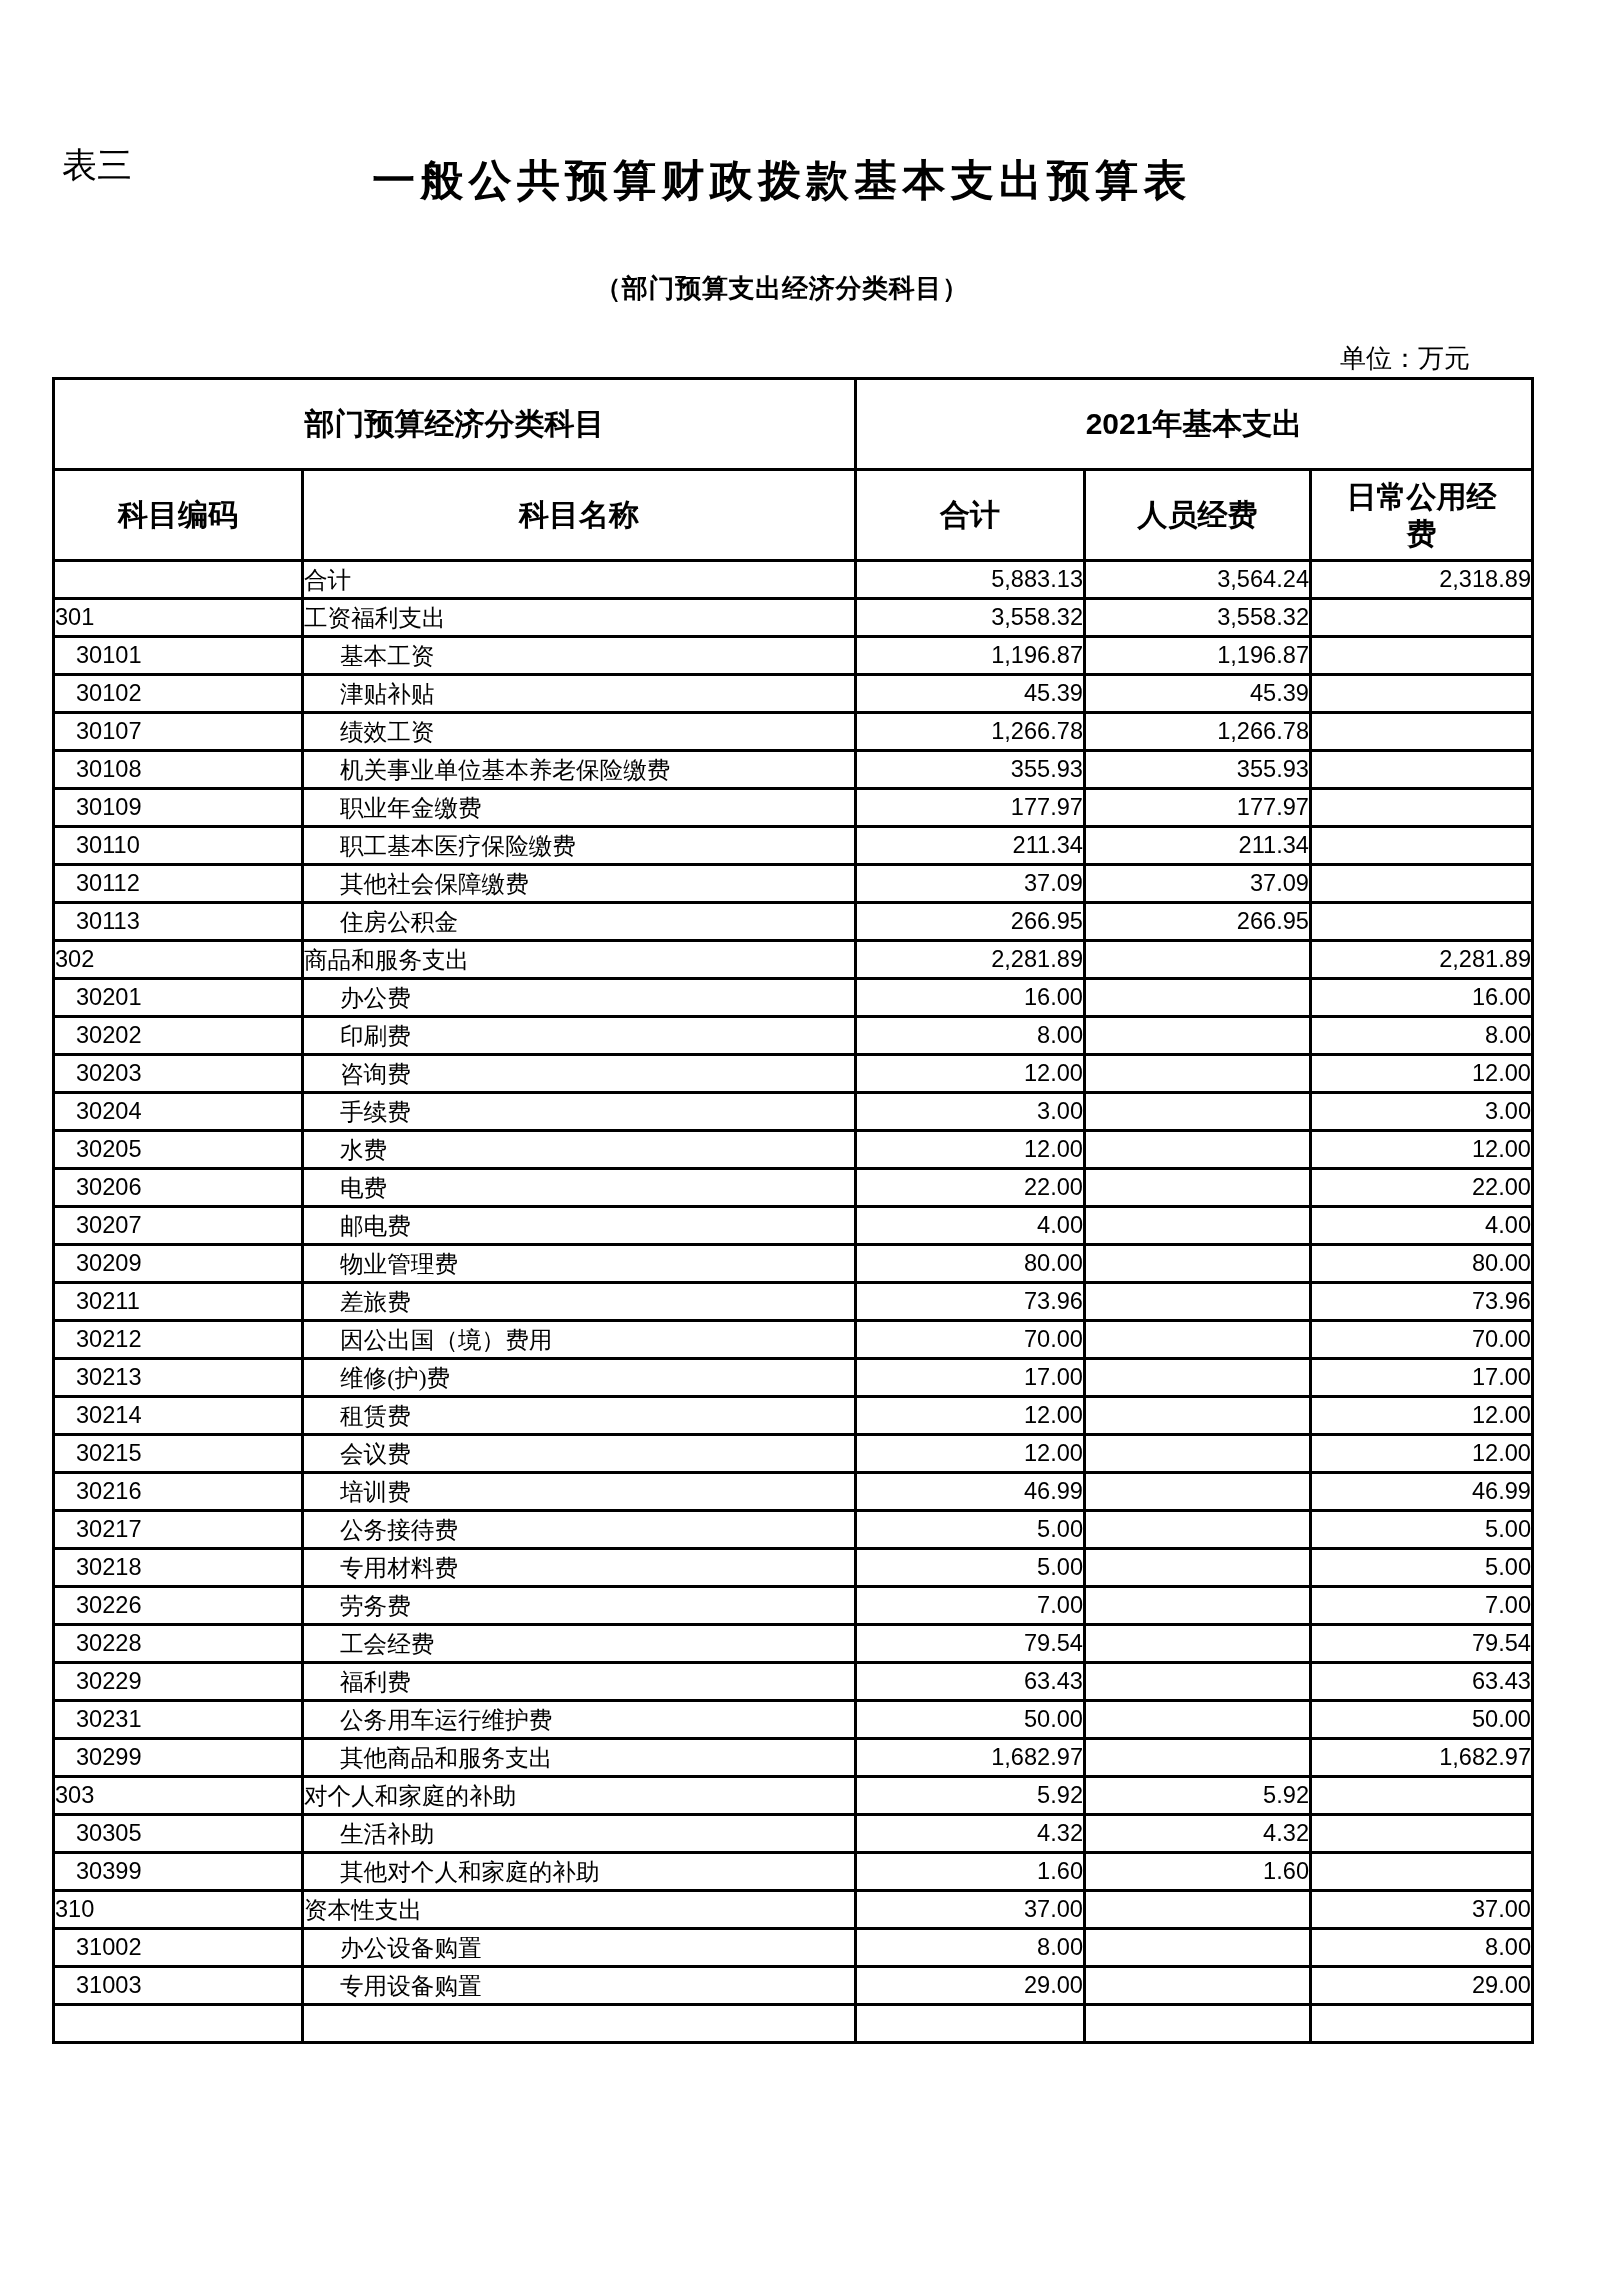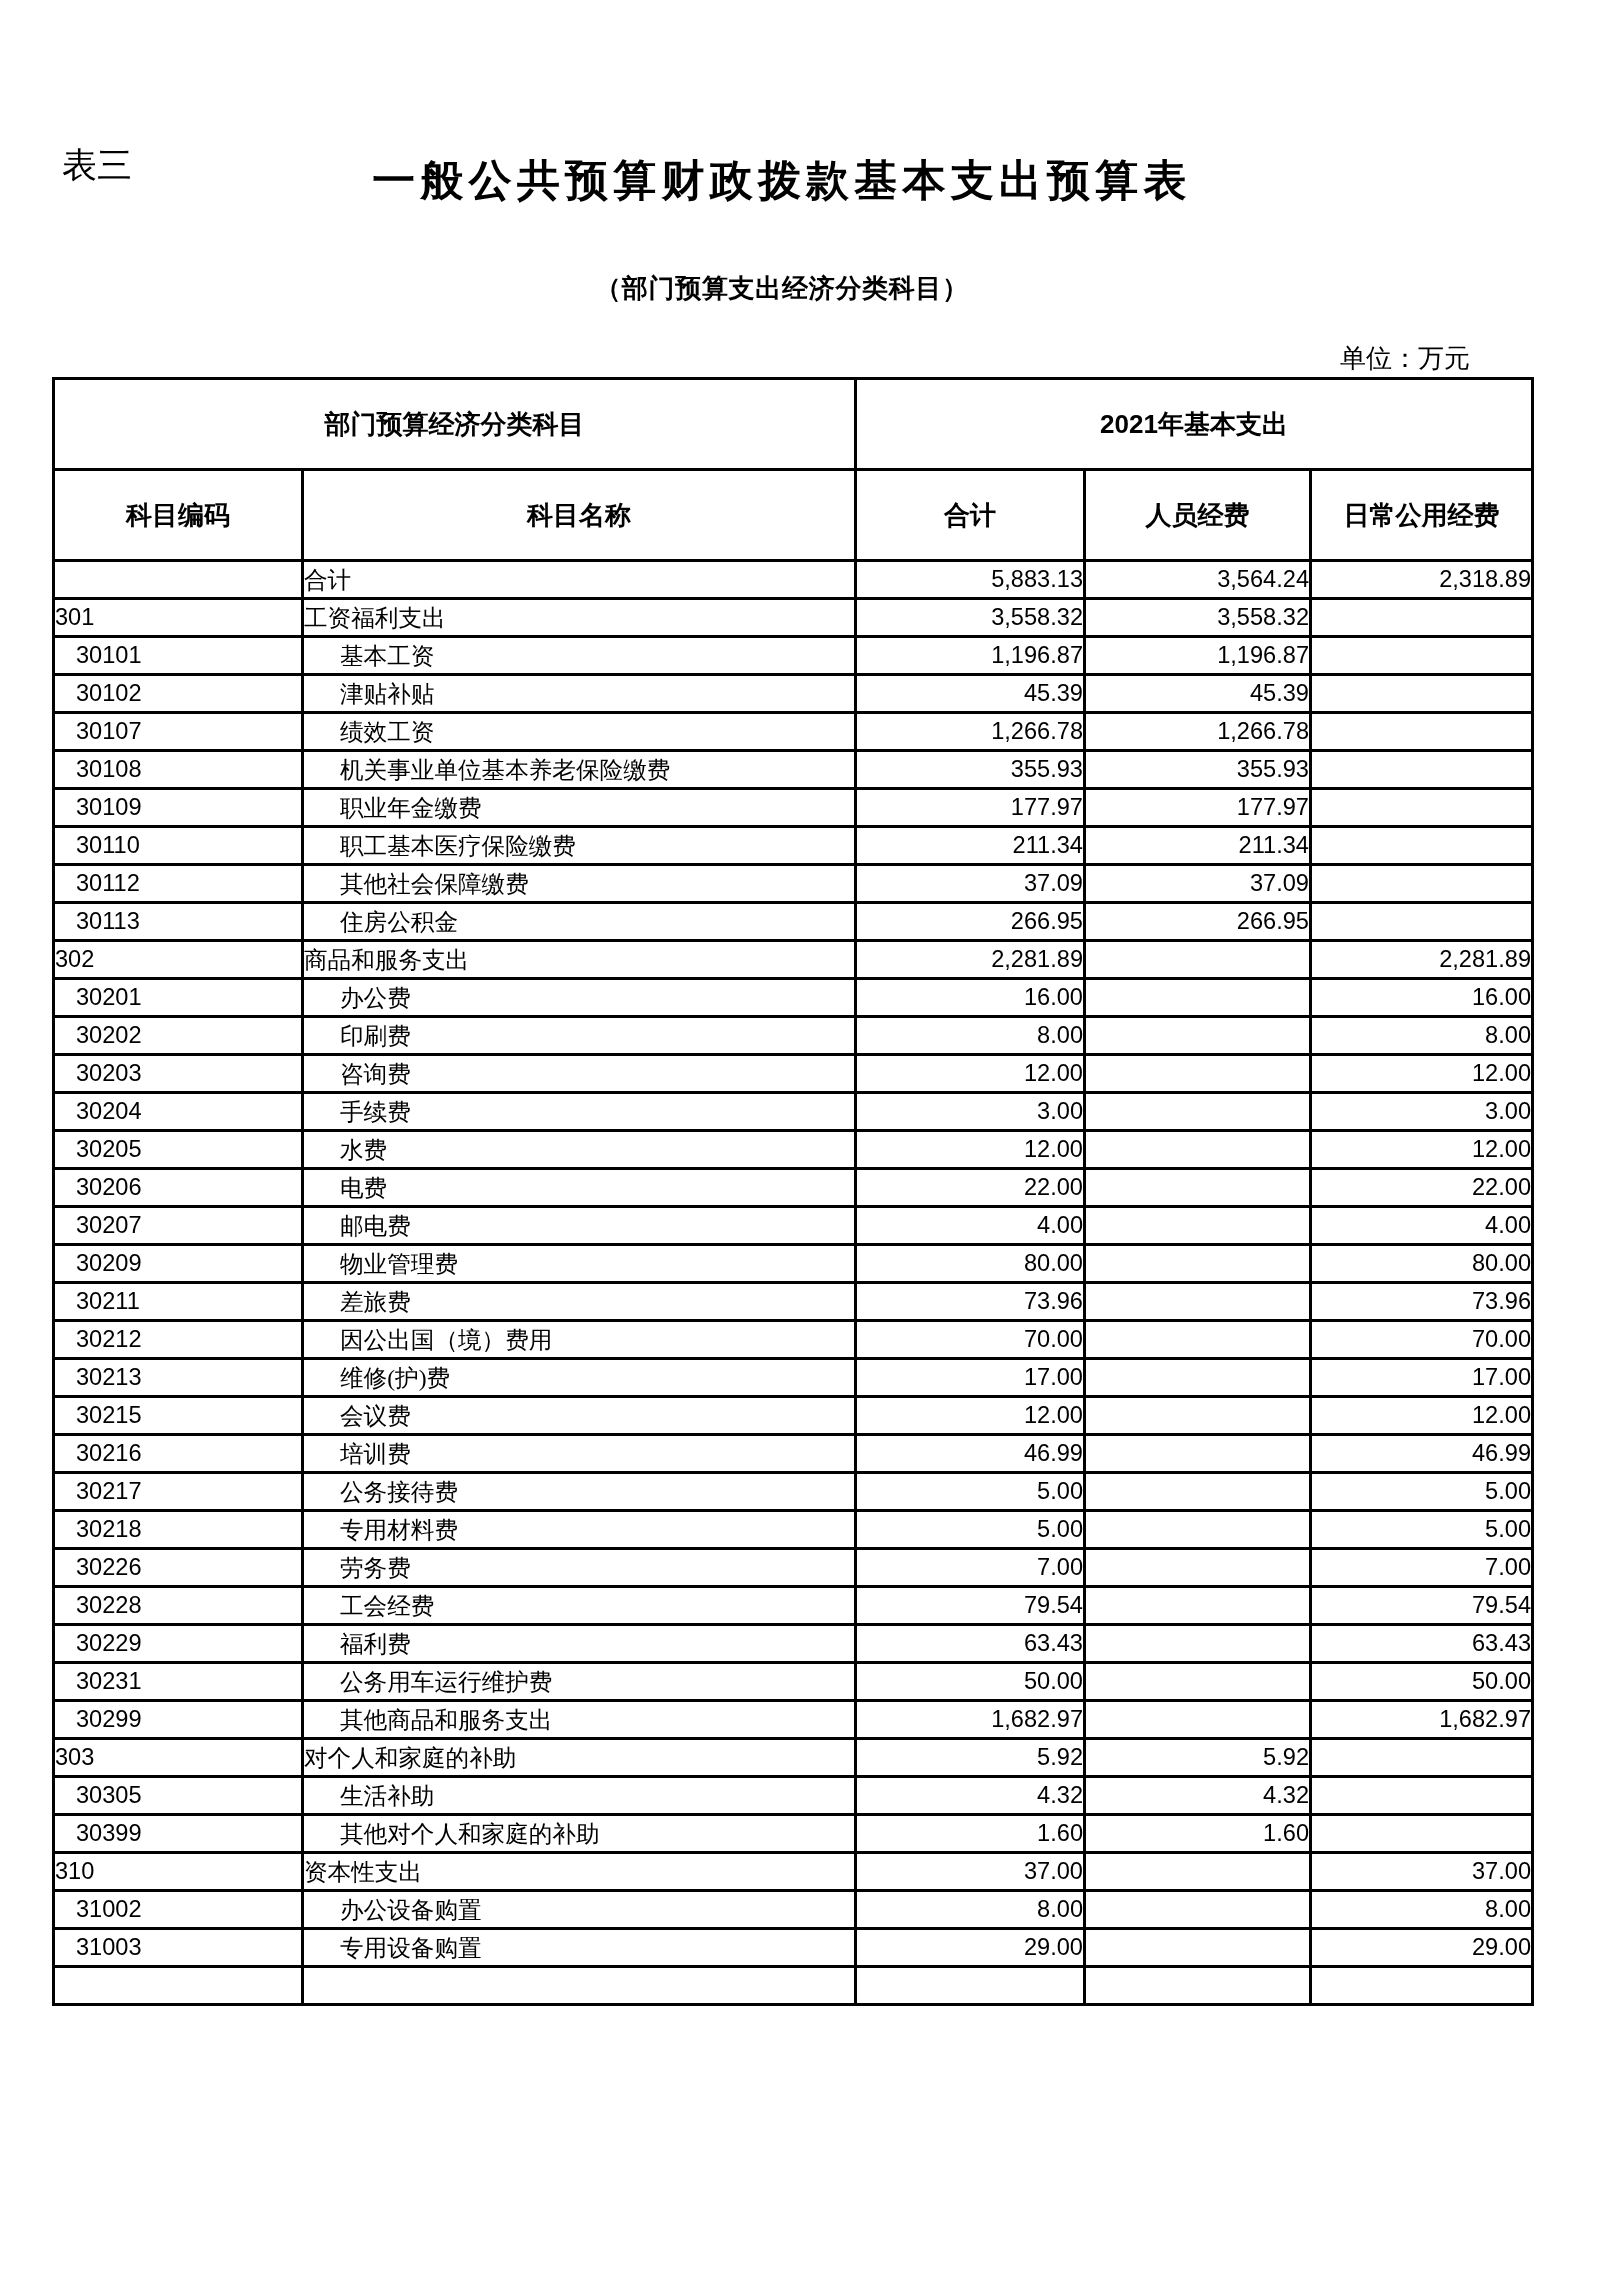--- a/index.html
+++ b/index.html
@@ -56,21 +56,21 @@
     table-layout: fixed;
     background: #ffffff;
   }
   table.budget th, table.budget td {
     border: 3.3px solid #000000;
     overflow: hidden;
   }
   table.budget thead th {
     font-weight: bold;
     vertical-align: middle;
-    font-size: 26px;
+    font-size: 30px;
     padding: 0;
     font-family: "Liberation Sans", "Liberation Serif", serif;
     white-space: normal;
   }
   tr.hrow1 th { height: 88px; }
   tr.hrow2 th { height: 88px; }
   .wrap5 {
     display: inline-block;
     width: 160px;
     line-height: 1.25;
@@ -286,20 +286,27 @@
           <td class="num">70.00</td>
         </tr>
         <tr>
           <td class="code lvl2">30213</td>
           <td class="name lvl2">维修(护)费</td>
           <td class="num">17.00</td>
           <td class="num"></td>
           <td class="num">17.00</td>
         </tr>
         <tr>
+          <td class="code lvl2">30214</td>
+          <td class="name lvl2">租赁费</td>
+          <td class="num">12.00</td>
+          <td class="num"></td>
+          <td class="num">12.00</td>
+        </tr>
+        <tr>
           <td class="code lvl2">30215</td>
           <td class="name lvl2">会议费</td>
           <td class="num">12.00</td>
           <td class="num"></td>
           <td class="num">12.00</td>
         </tr>
         <tr>
           <td class="code lvl2">30216</td>
           <td class="name lvl2">培训费</td>
           <td class="num">46.99</td>

